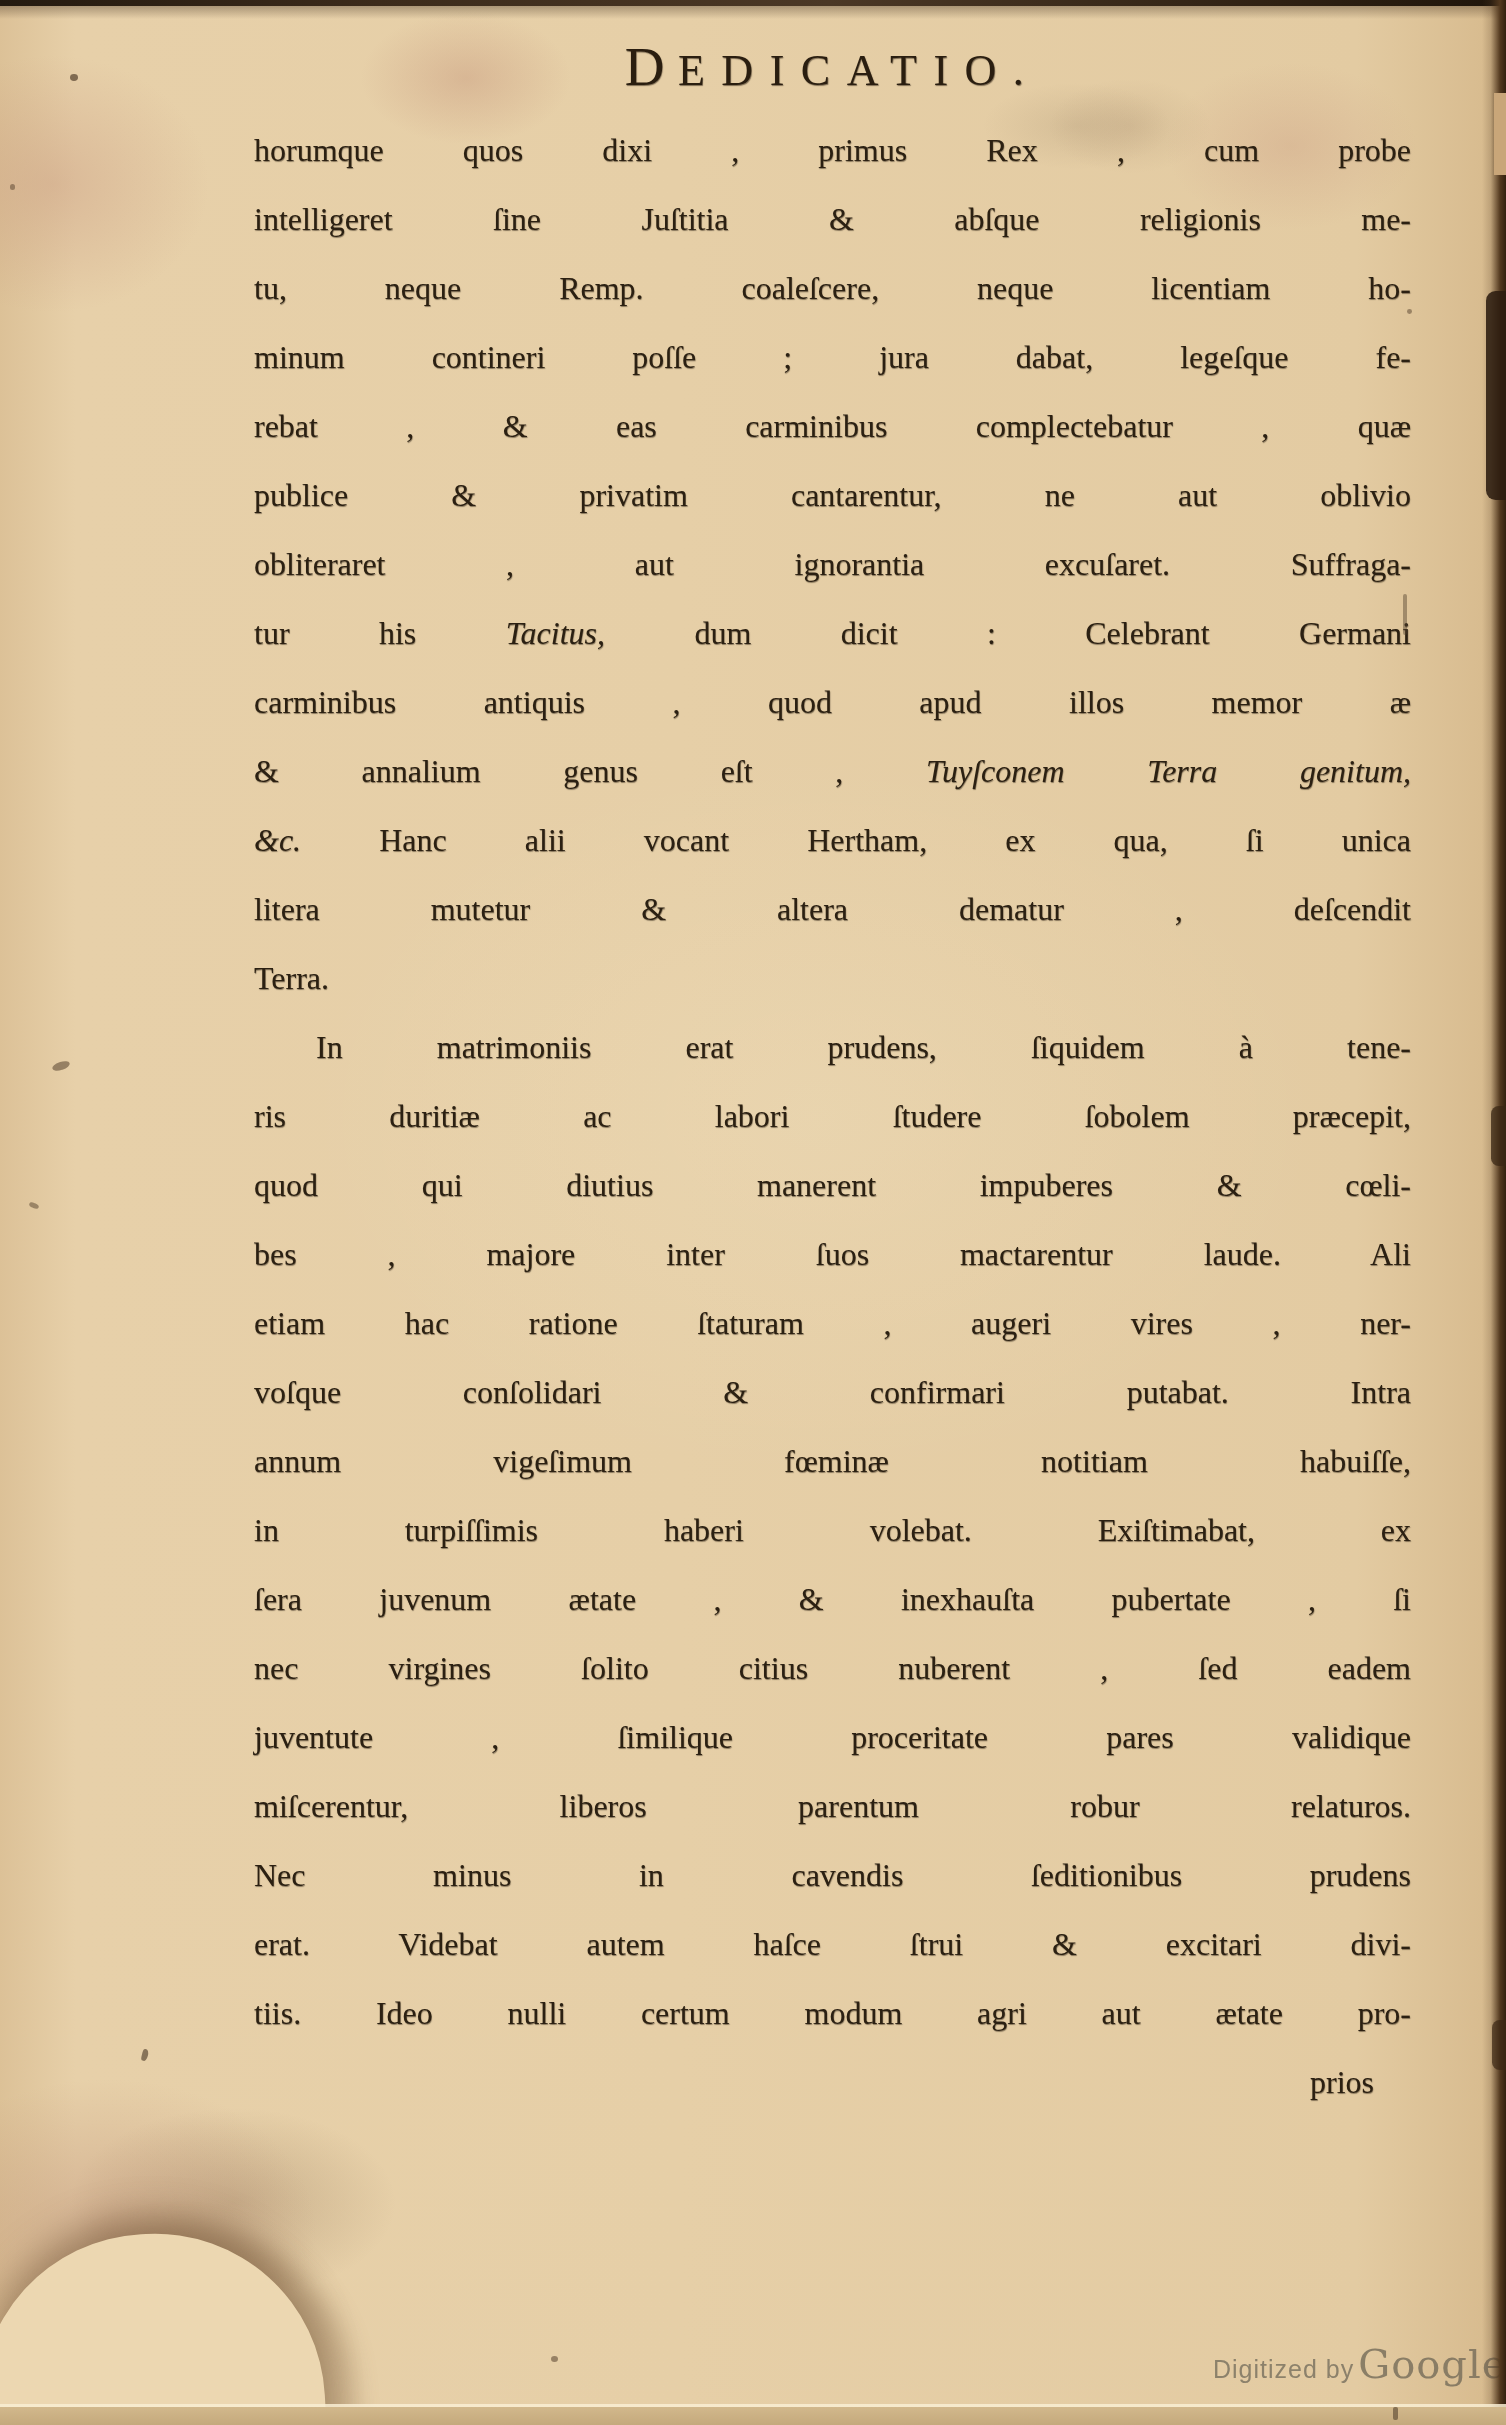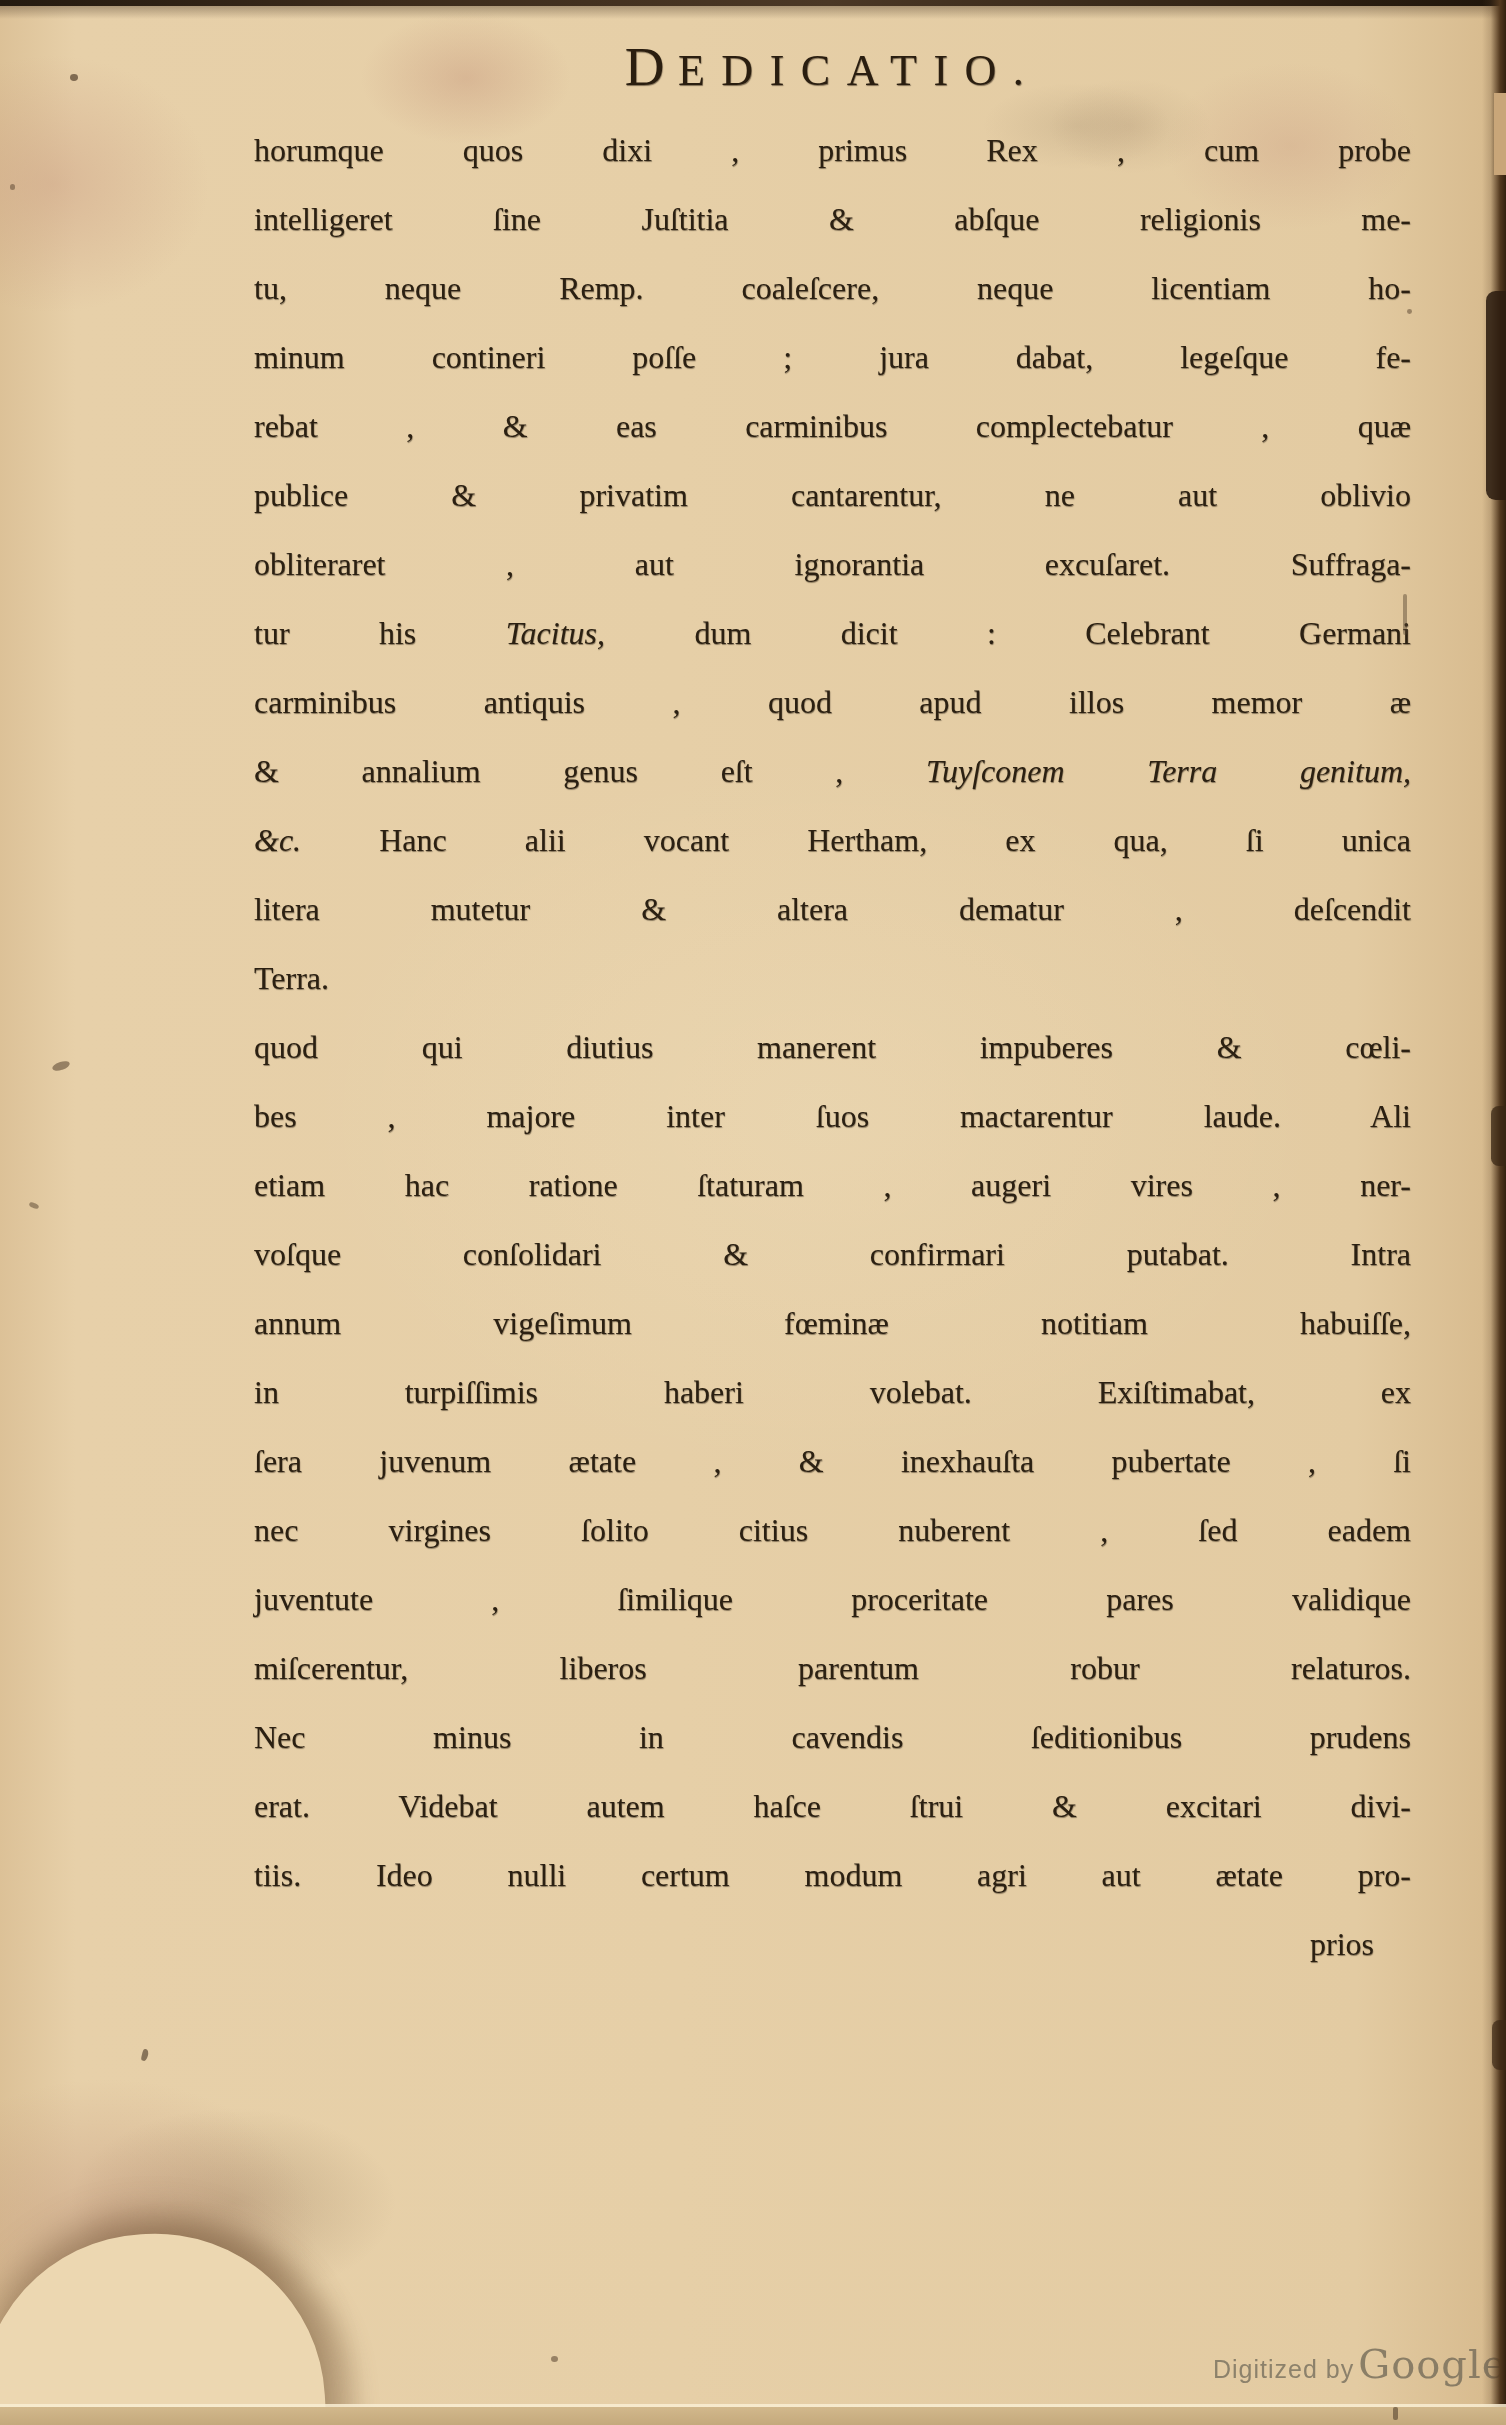--- a/index.html
+++ b/index.html
@@ -74,20 +74,22 @@
       <div class="line just"><span>minum contineri poſſe ; jura dabat, legeſque fe-</span></div>
       <div class="line just"><span>rebat , &amp; eas carminibus complectebatur , quæ</span></div>
       <div class="line just"><span>publice &amp; privatim cantarentur, ne aut oblivio</span></div>
       <div class="line just"><span>obliteraret , aut ignorantia excuſaret. Suffraga-</span></div>
       <div class="line just"><span>tur his </span><span class="it">Tacitus,</span><span> dum dicit : Celebrant Germani</span></div>
       <div class="line just"><span>carminibus antiquis , quod apud illos memor æ</span></div>
       <div class="line just"><span>&amp; annalium genus eſt , </span><span class="it">Tuyſconem Terra genitum,</span></div>
       <div class="line just"><span class="it">&amp;c.</span><span> Hanc alii vocant Hertham, ex qua, ſi unica</span></div>
       <div class="line just"><span>litera mutetur &amp; altera dematur , deſcendit</span></div>
       <div class="line"><span>Terra.</span></div>
+      <div class="line just indent"><span>In matrimoniis erat prudens, ſiquidem à tene-</span></div>
+      <div class="line just"><span>ris duritiæ ac labori ſtudere ſobolem præcepit,</span></div>
       <div class="line just"><span>quod qui diutius manerent impuberes &amp; cœli-</span></div>
       <div class="line just"><span>bes , majore inter ſuos mactarentur laude. Ali</span></div>
       <div class="line just"><span>etiam hac ratione ſtaturam , augeri vires , ner-</span></div>
       <div class="line just"><span>voſque conſolidari &amp; confirmari putabat. Intra</span></div>
       <div class="line just"><span>annum vigeſimum fœminæ notitiam habuiſſe,</span></div>
       <div class="line just"><span>in turpiſſimis haberi volebat. Exiſtimabat, ex</span></div>
       <div class="line just"><span>ſera juvenum ætate , &amp; inexhauſta pubertate , ſi</span></div>
       <div class="line just"><span>nec virgines ſolito citius nuberent , ſed eadem</span></div>
       <div class="line just"><span>juventute , ſimilique proceritate pares validique</span></div>
       <div class="line just"><span>miſcerentur, liberos parentum robur relaturos.</span></div>

